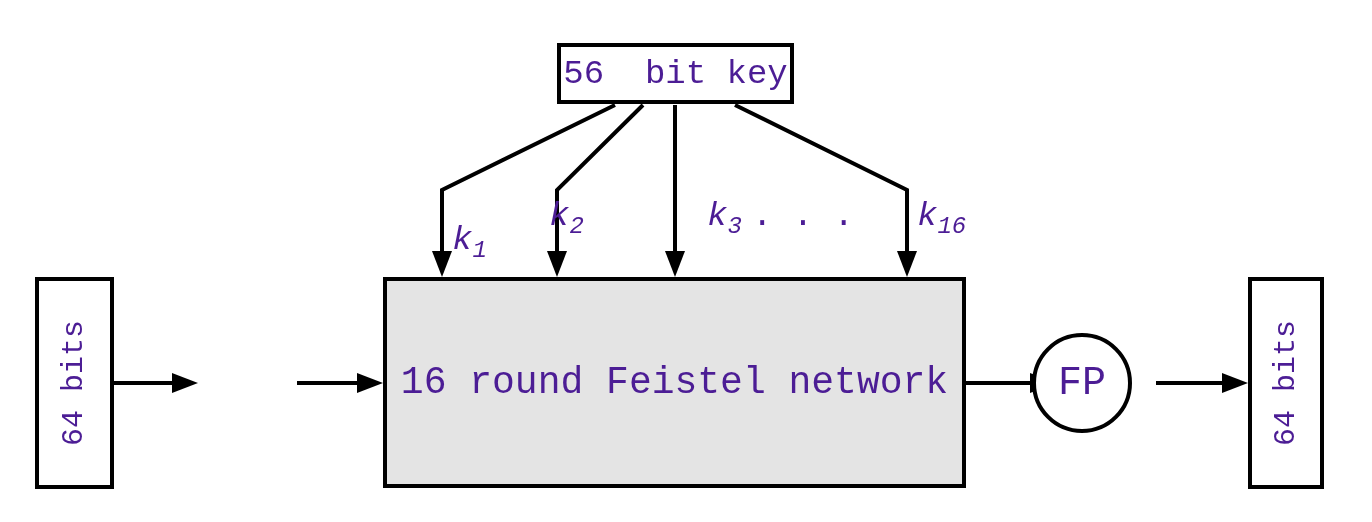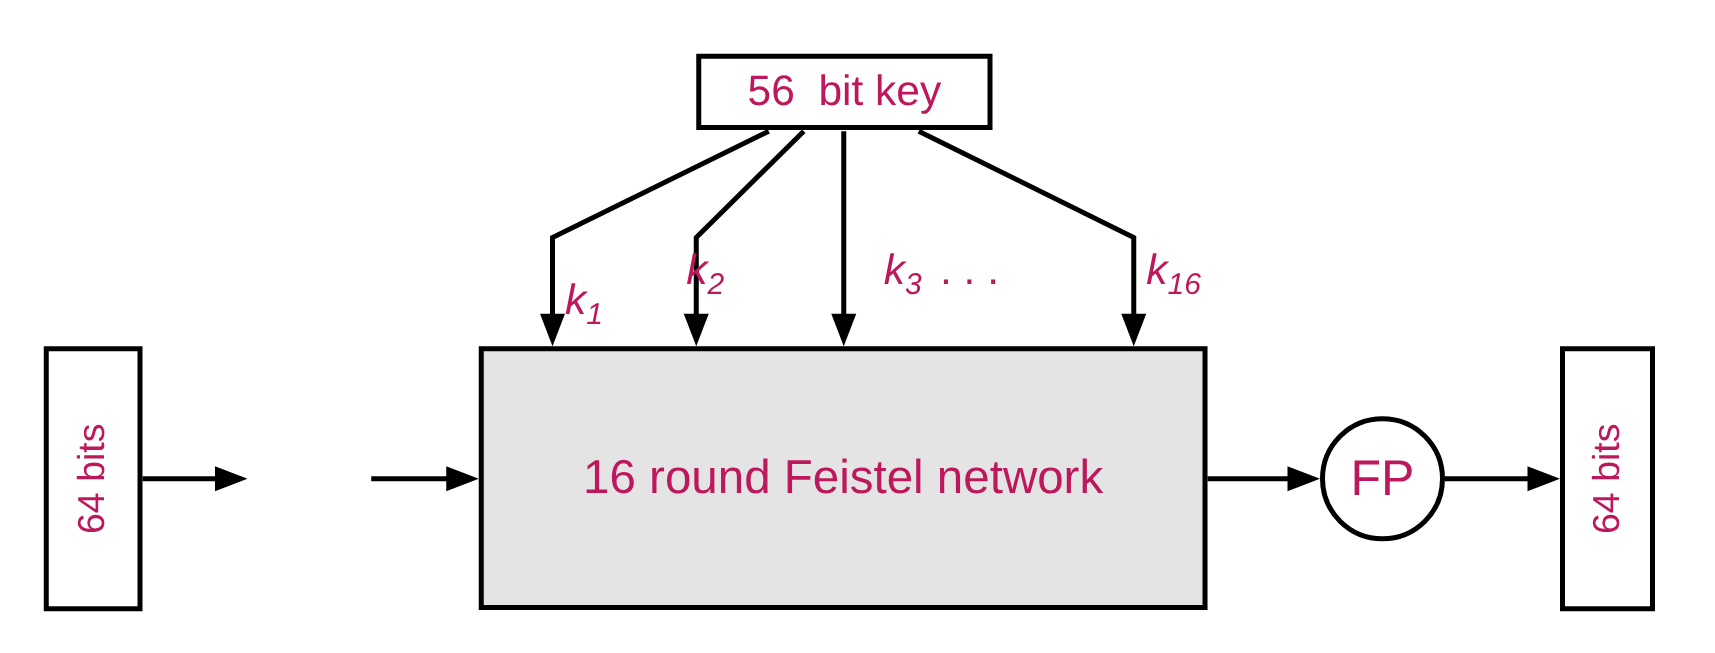--- a/index.html
+++ b/index.html
@@ -1,22 +1,22 @@
 <!DOCTYPE html>
 <html><head>
 <meta charset="utf-8">
 <style>
   html, body { margin: 0; padding: 0; background: #ffffff; }
   .canvas {
     position: relative;
     width: 1372px;
     height: 522px;
     background: #ffffff;
-    font-family: Liberation Sans, sans-serif;
-    color: #be185d;
+    font-family: Liberation Mono, monospace;
+    color: #4c1d95;
     overflow: hidden;
   }
   .wires {
     position: absolute;
     inset: 0;
     width: 1372px;
     height: 522px;
   }
   .node {
     position: absolute;
@@ -46,21 +46,21 @@
     transform: rotate(-90deg);
     white-space: nowrap;
     font-size: 30px;
   }
   .perm-node {
     top: 333px; width: 100px; height: 100px;
     border-radius: 50%;
     font-size: 40px;
   }
   .perm-node.ip { left: 198px; }
-  .perm-node.fp { left: 1056px; }
+  .perm-node.fp { left: 1032px; }
   .klabel {
     position: absolute;
     top: 196px;
     font-size: 34px;
     font-style: italic;
     line-height: 1.2;
     white-space: pre;
   }
   .klabel .ksub {
     font-size: 24px;

